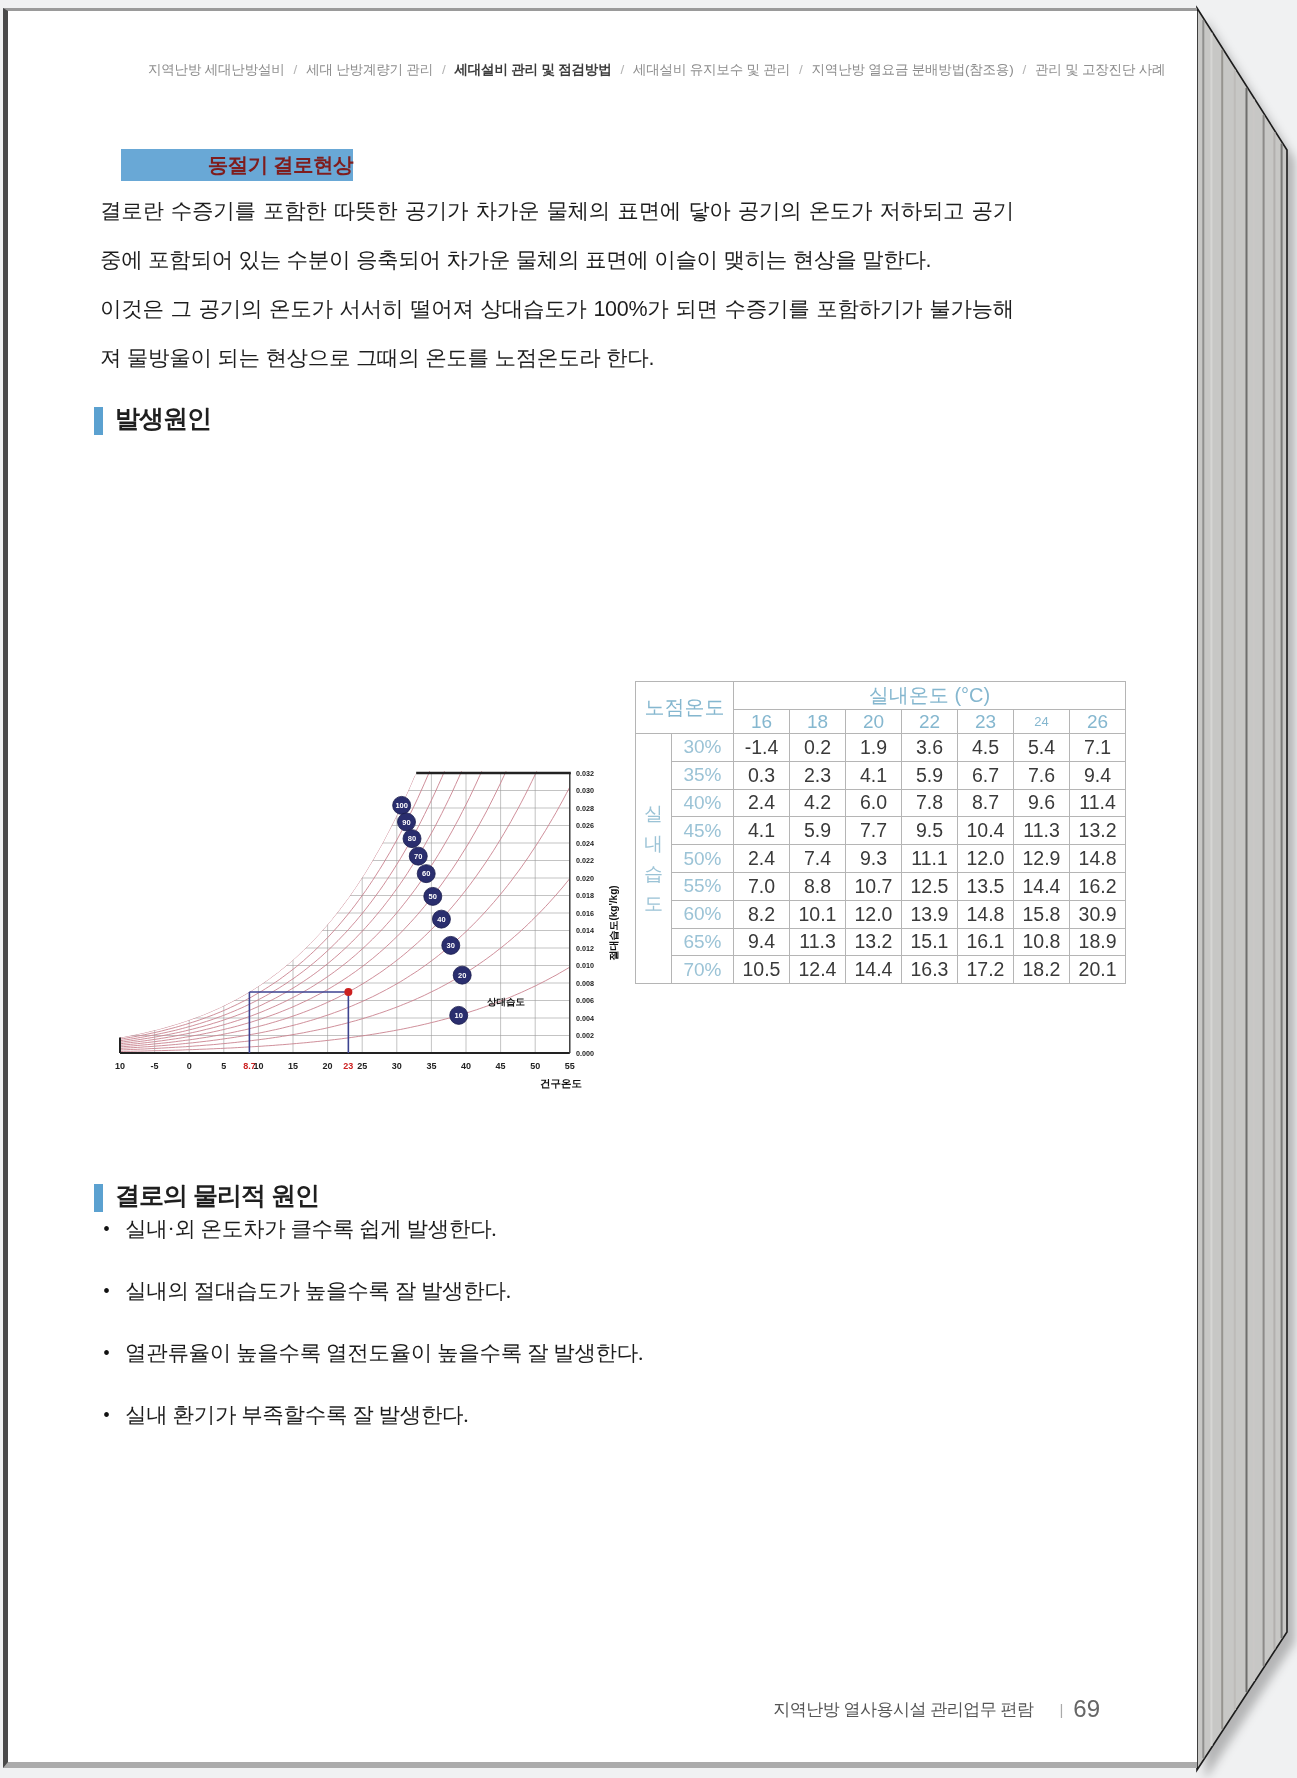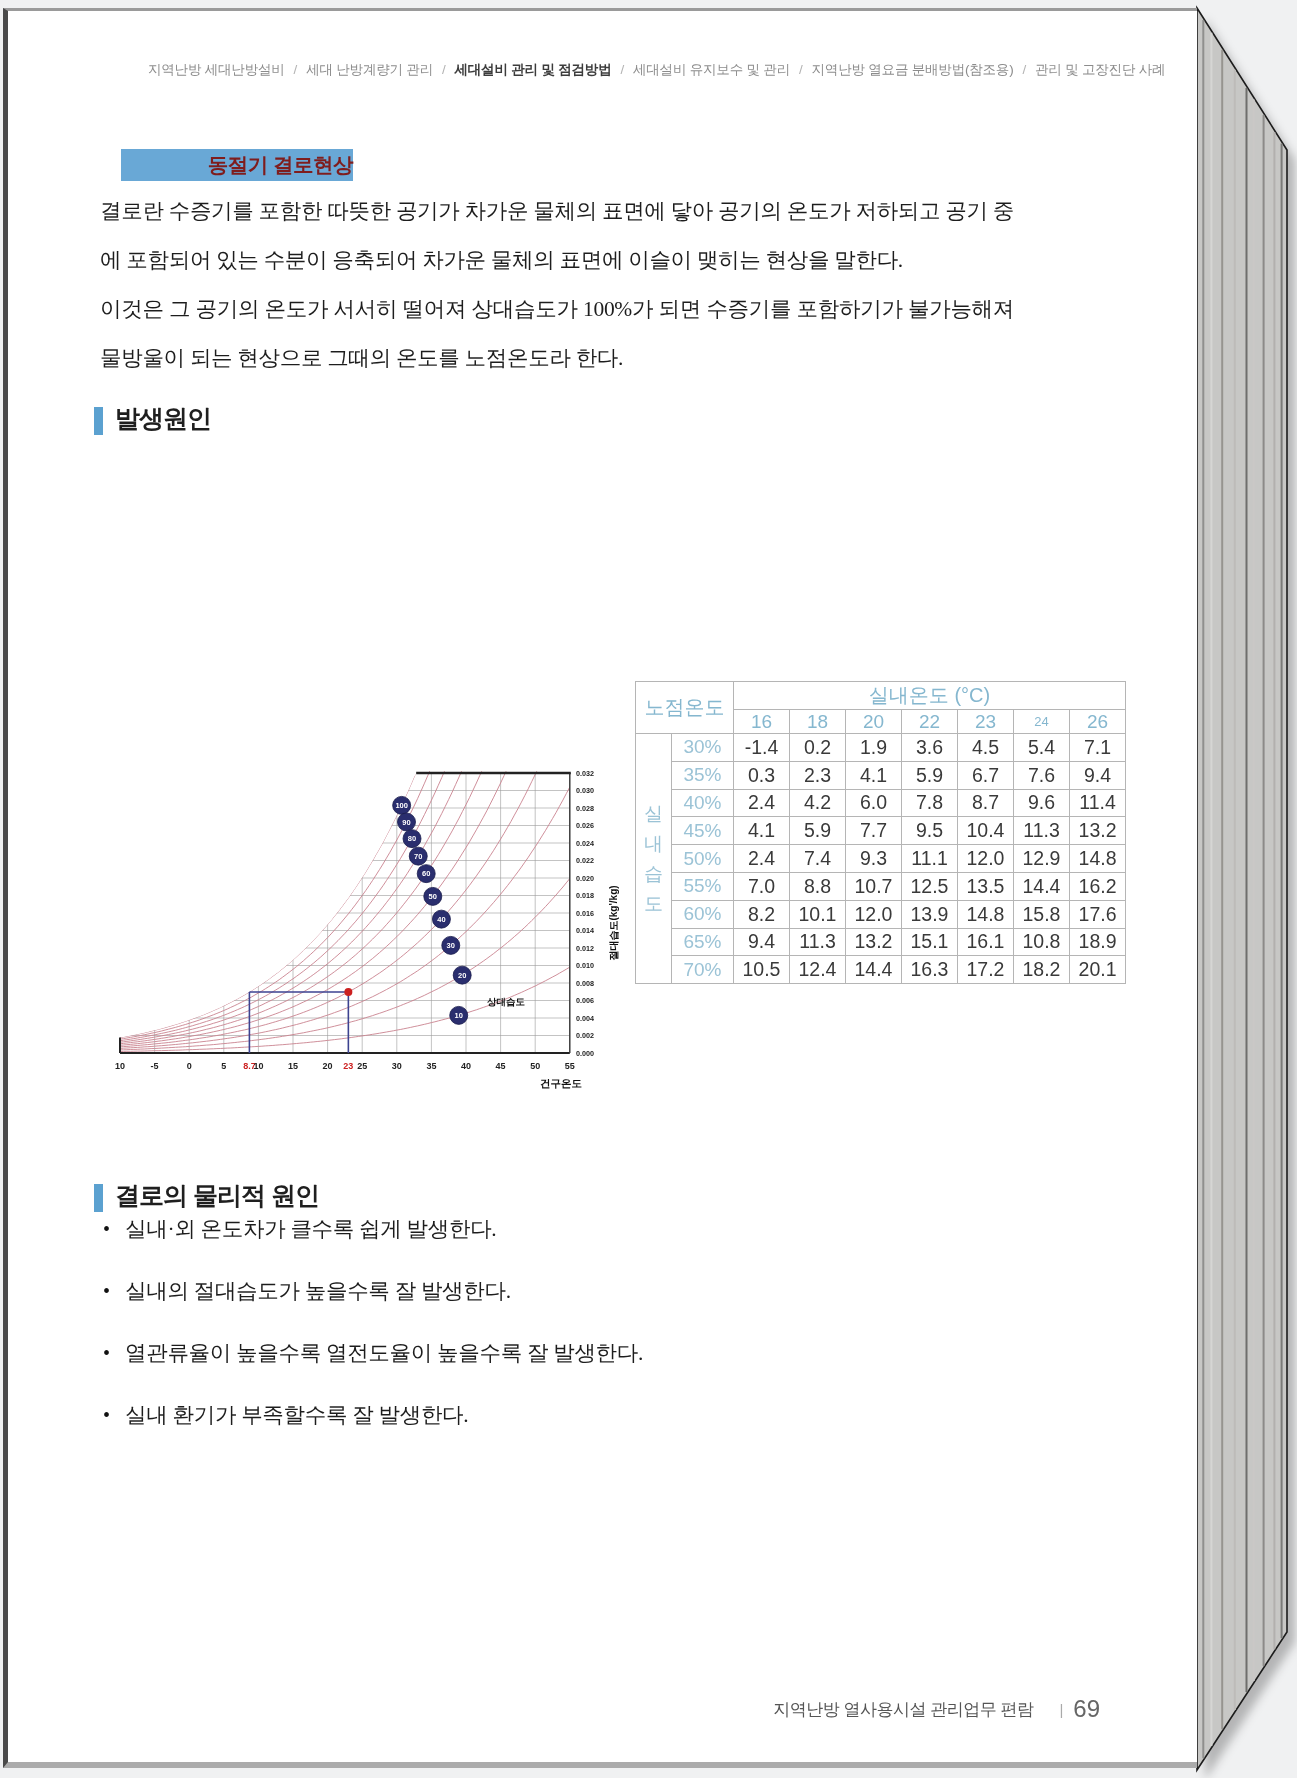--- a/index.html
+++ b/index.html
@@ -13,21 +13,21 @@
   .breadcrumb{position:absolute;left:140px;top:50px;width:940px;font-size:13.5px;color:#8c8c8c;
               white-space:nowrap;letter-spacing:-0.2px;}
   .crumb{color:#8c8c8c;}
   .crumb.active{color:#3c3c3c;font-weight:bold;}
   .crumb-sep{color:#b3b3b3;margin:0 9px;}
   
   .title-badge{position:absolute;left:89px;top:138px;width:232px;height:32px;background:#69a8d6;
                color:#7f1d1d;font-weight:bold;font-size:20.5px;text-align:right;line-height:32px;
                letter-spacing:-0.5px;margin-left:24px;}
   
-  .serif-block{position:absolute;left:92px;width:914px;font-family:Liberation Serif, serif;
+  .serif-block{position:absolute;left:92px;width:914px;font-family:Liberation Sans, sans-serif;
                font-size:21.5px;line-height:49px;color:#1d1d1d;text-align:justify;letter-spacing:-0.3px;}
   .serif-block p{margin:0;}
   
   .sec-heading{position:absolute;left:86px;height:30px;display:flex;align-items:flex-end;}
   .sec-bar{width:9px;height:28px;background:#5ba1d0;margin-right:12px;}
   .sec-title{font-size:25px;font-weight:bold;color:#1f1f1f;letter-spacing:-1px;}
   
   #psy-chart{position:absolute;left:87px;top:672px;}
   .dew-table-wrap{position:absolute;left:627px;top:670px;border-radius:27px;}
   table.dew{border-collapse:collapse;table-layout:fixed;width:490px;background:#fff;}
@@ -318,21 +318,21 @@
               <td class="val">16.2</td>
             </tr>
             <tr class="data-row">
               <td class="rh">60%</td>
               <td class="val">8.2</td>
               <td class="val">10.1</td>
               <td class="val">12.0</td>
               <td class="val">13.9</td>
               <td class="val">14.8</td>
               <td class="val">15.8</td>
-              <td class="val">17.6</td>
+              <td class="val">30.9</td>
             </tr>
             <tr class="data-row">
               <td class="rh">65%</td>
               <td class="val">9.4</td>
               <td class="val">11.3</td>
               <td class="val">13.2</td>
               <td class="val">15.1</td>
               <td class="val">16.1</td>
               <td class="val">10.8</td>
               <td class="val">18.9</td>

